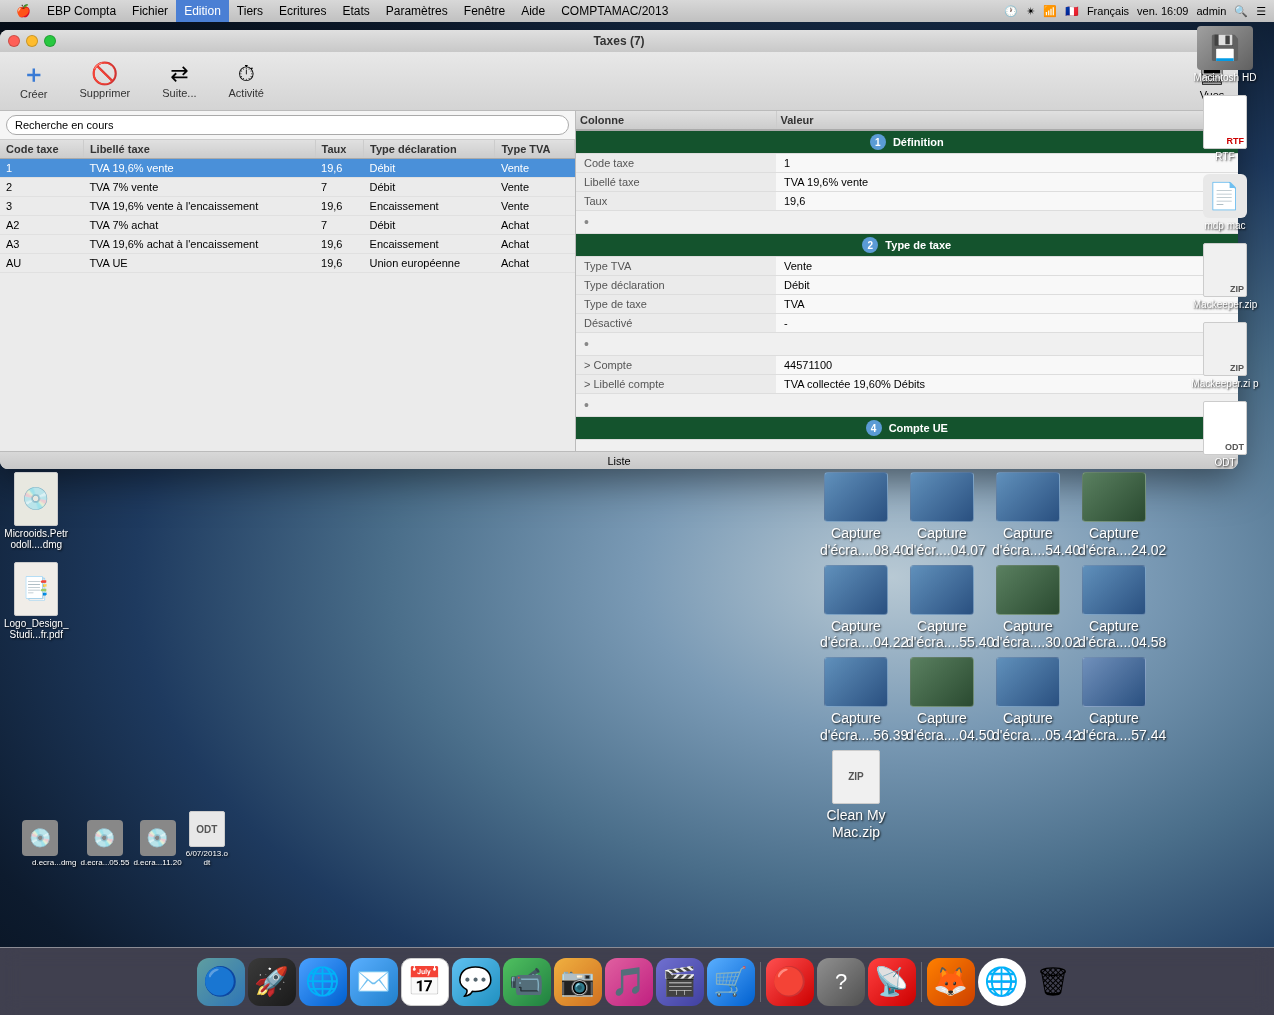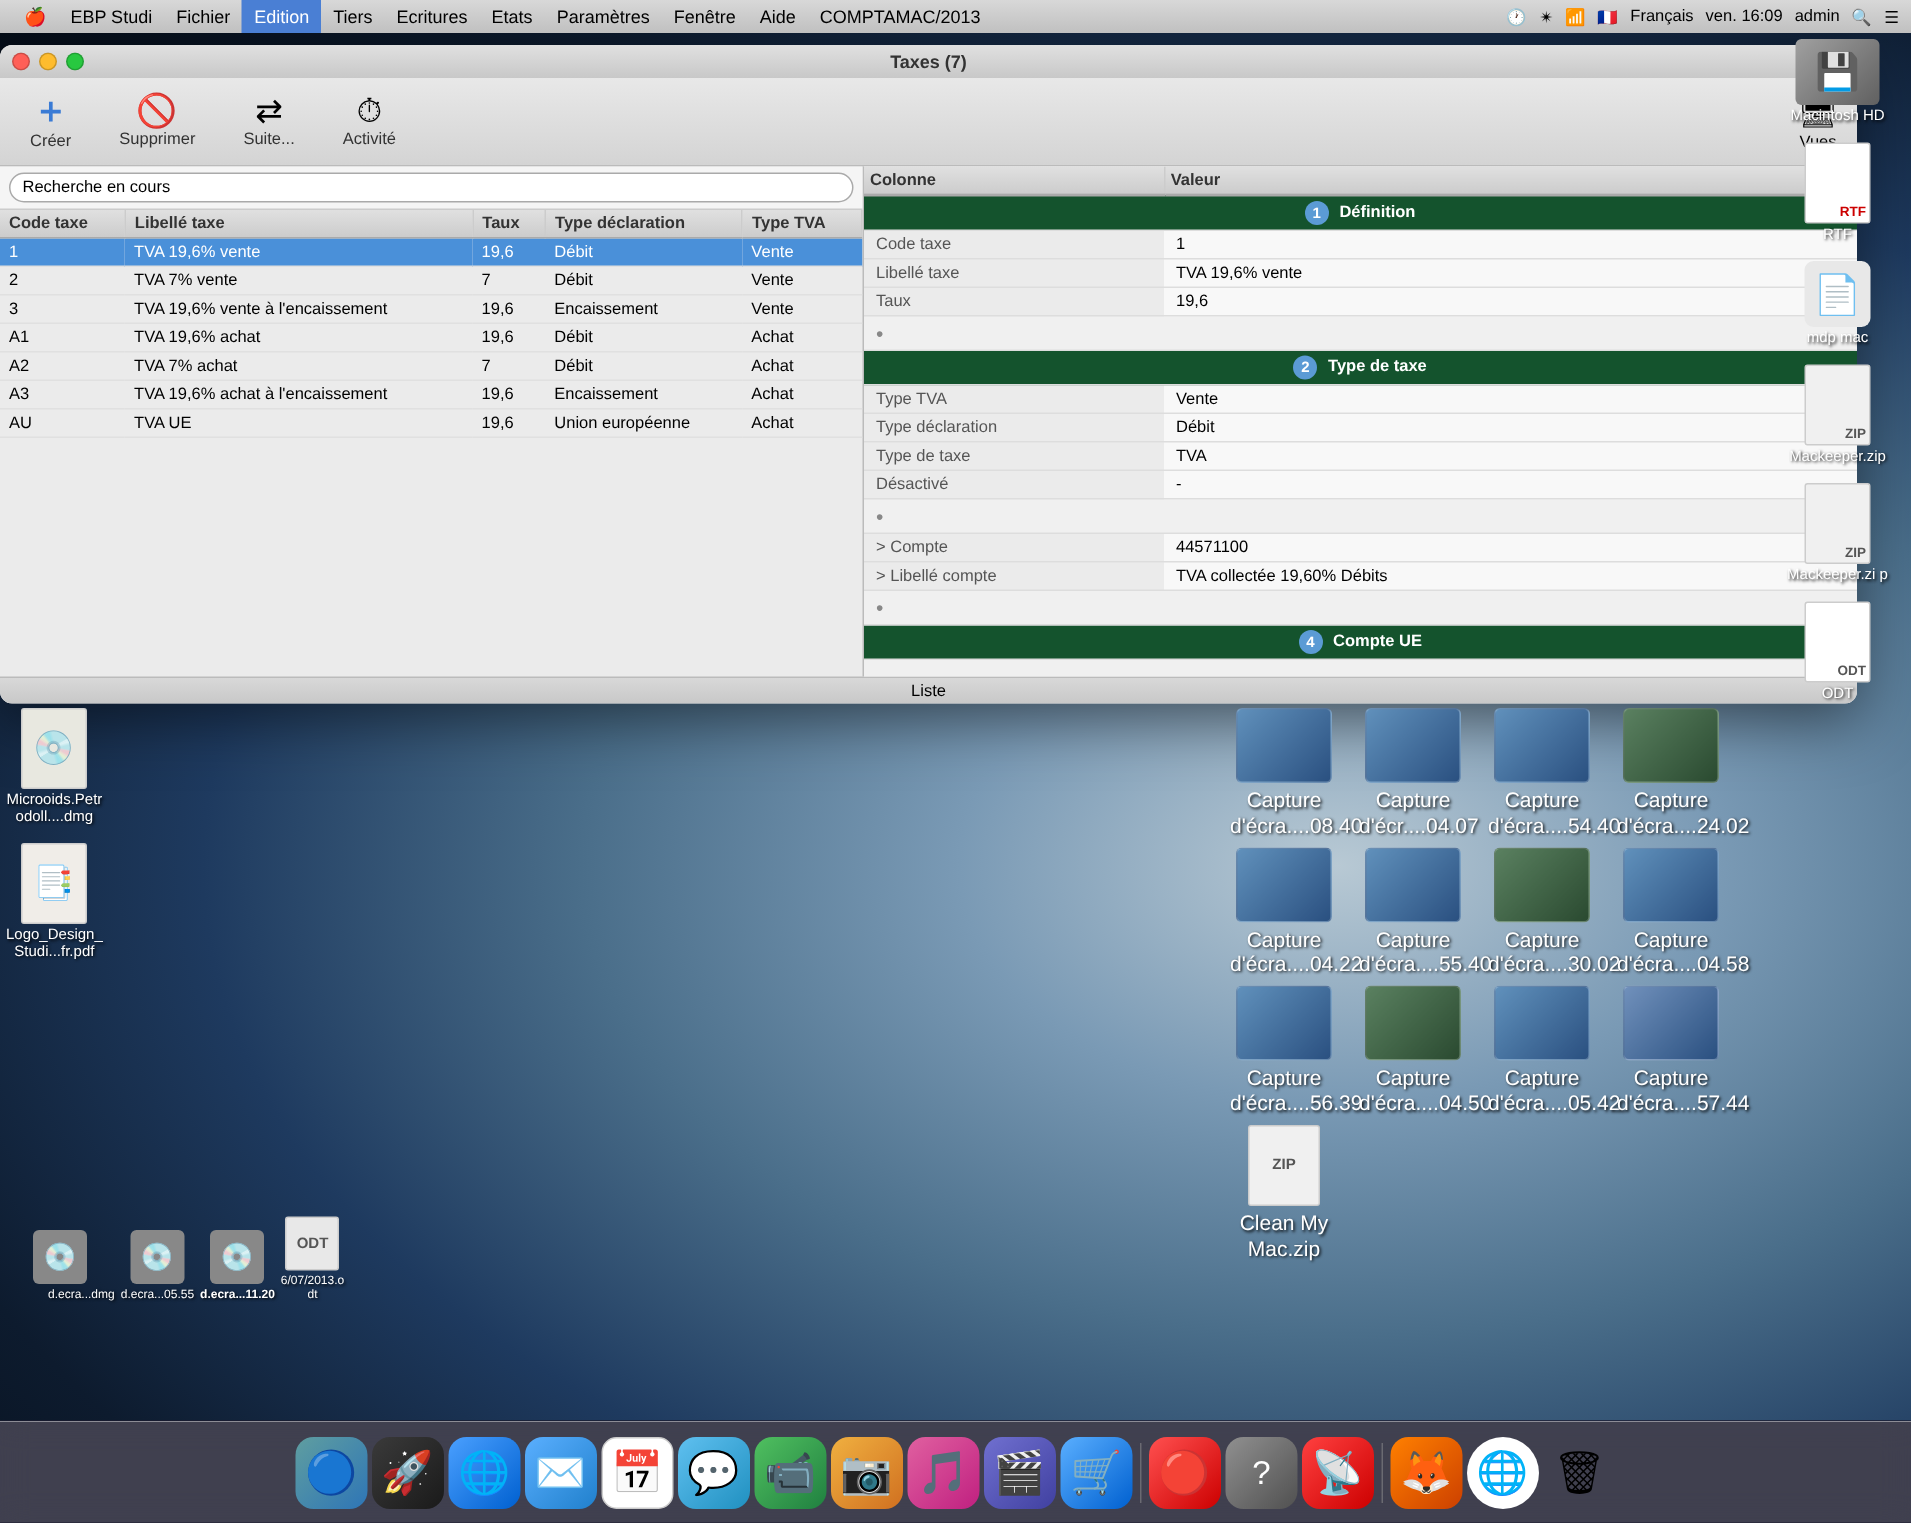--- a/index.html
+++ b/index.html
@@ -430,21 +430,21 @@
       align-items: flex-end;
       justify-content: flex-end;
       padding: 2px;
     }
   </style>
 </head>
 <body>
 
 <div class="menu-bar">
   <span class="menu-bar-item">🍎</span>
-  <span class="menu-bar-item">EBP Studi</span>
+  <span class="menu-bar-item">EBP Compta</span>
   <span class="menu-bar-item">Fichier</span>
   <span class="menu-bar-item active">Edition</span>
   <span class="menu-bar-item">Tiers</span>
   <span class="menu-bar-item">Ecritures</span>
   <span class="menu-bar-item">Etats</span>
   <span class="menu-bar-item">Paramètres</span>
   <span class="menu-bar-item">Fenêtre</span>
   <span class="menu-bar-item">Aide</span>
   <span class="menu-bar-item">COMPTAMAC/2013</span>
   <div class="menu-bar-right">
@@ -529,27 +529,20 @@
                 <td>Vente</td>
               </tr>
               <tr>
                 <td>3</td>
                 <td>TVA 19,6% vente à l'encaissement</td>
                 <td>19,6</td>
                 <td>Encaissement</td>
                 <td>Vente</td>
               </tr>
               <tr>
-                <td>A1</td>
-                <td>TVA 19,6% achat</td>
-                <td>19,6</td>
-                <td>Débit</td>
-                <td>Achat</td>
-              </tr>
-              <tr>
                 <td>A2</td>
                 <td>TVA 7% achat</td>
                 <td>7</td>
                 <td>Débit</td>
                 <td>Achat</td>
               </tr>
               <tr>
                 <td>A3</td>
                 <td>TVA 19,6% achat à l'encaissement</td>
                 <td>19,6</td>
@@ -769,21 +762,21 @@
     <div class="desktop-icon">
       <div style="width:36px;height:36px;background:#888;border-radius:4px;font-size:18px;display:flex;align-items:center;justify-content:center;">💿</div>
       <span class="icon-label" style="font-size:8px;padding-left:28px;">d.ecra...dmg</span>
     </div>
     <div class="desktop-icon">
       <div style="width:36px;height:36px;background:#888;border-radius:4px;font-size:18px;display:flex;align-items:center;justify-content:center;">💿</div>
       <span class="icon-label" style="font-size:8px;">d.ecra...05.55</span>
     </div>
     <div class="desktop-icon">
       <div style="width:36px;height:36px;background:#888;border-radius:4px;font-size:18px;display:flex;align-items:center;justify-content:center;">💿</div>
-      <span class="icon-label" style="font-size:8px;font-weight:bold;">d.ecra...11.20</span>
+      <span class="icon-label" style="font-size:8px;">d.ecra...11.20</span>
     </div>
     <div class="desktop-icon">
       <div style="width:36px;height:36px;background:#e8e8e8;border-radius:2px;font-size:10px;font-weight:bold;color:#555;display:flex;align-items:center;justify-content:center;border:1px solid #ccc;">ODT</div>
       <span class="icon-label" style="font-size:8px;">6/07/2013.o<br>dt</span>
     </div>
   </div>
 
 </div>
 
 <div class="dock" style="position:absolute;bottom:0;left:0;width:100%;height:68px;background:rgba(180,180,180,0.25);border-top:1px solid rgba(255,255,255,0.4);display:flex;align-items:center;justify-content:center;gap:3px;padding:4px 8px;">

